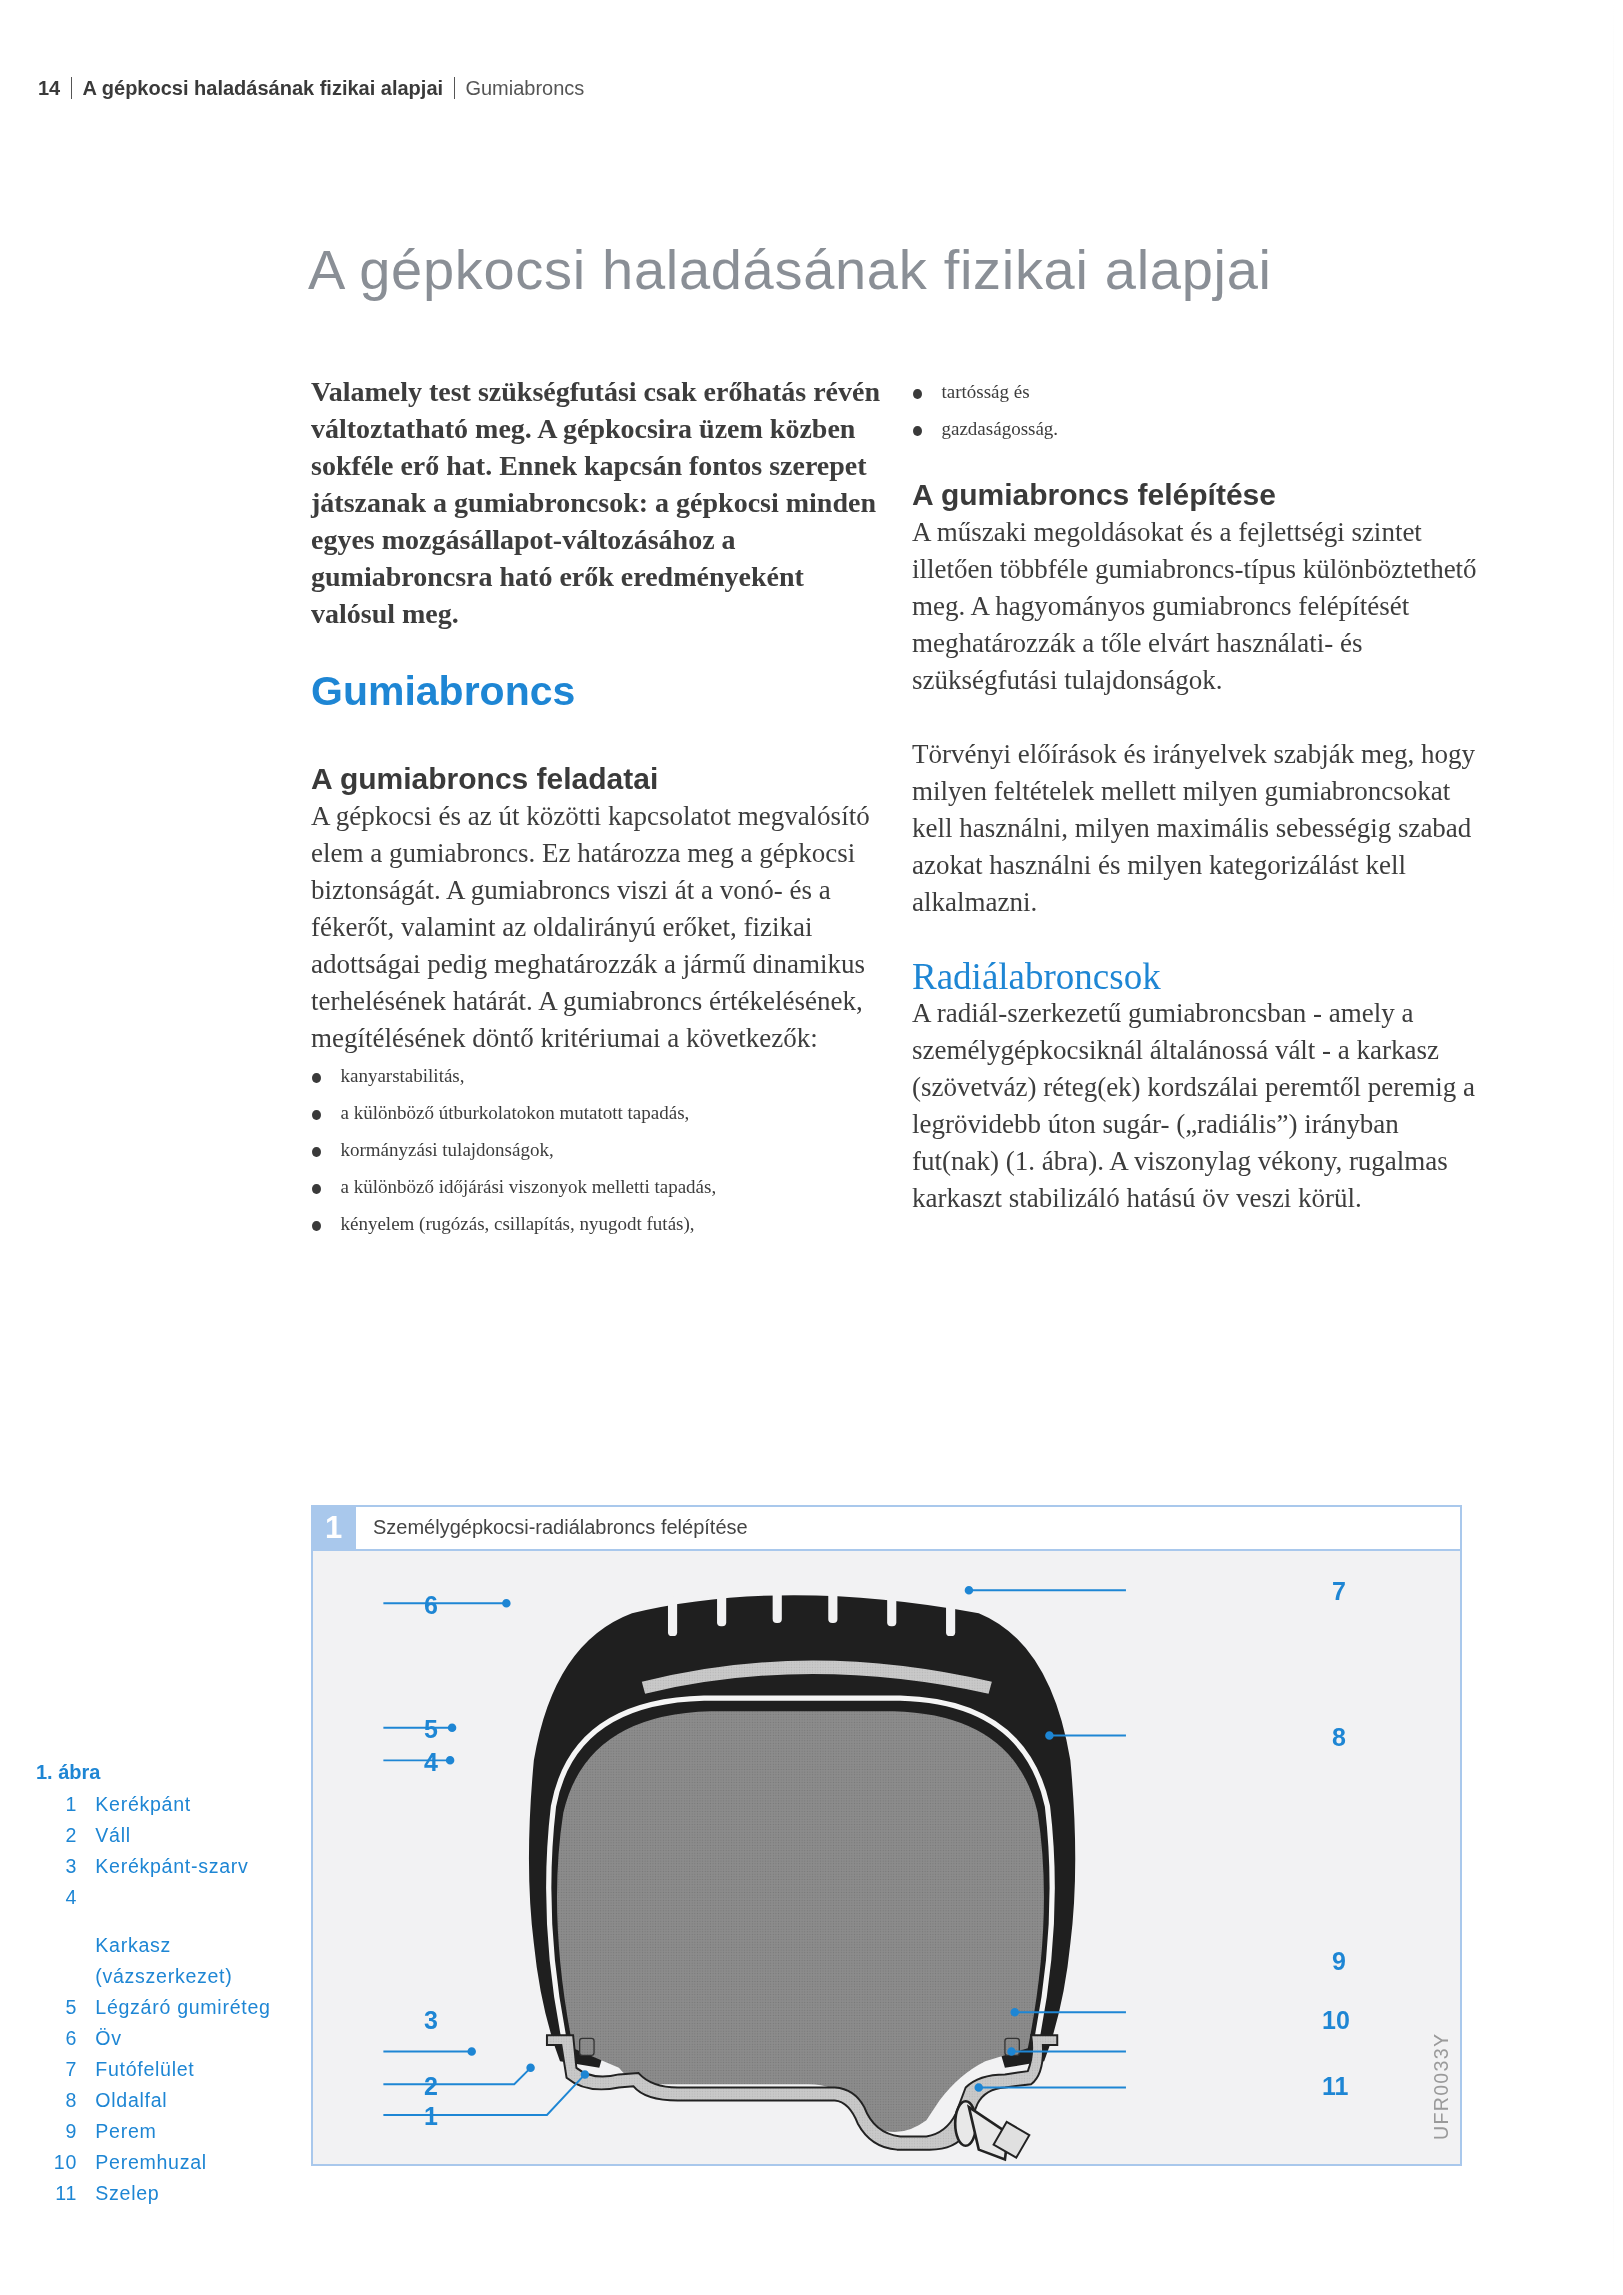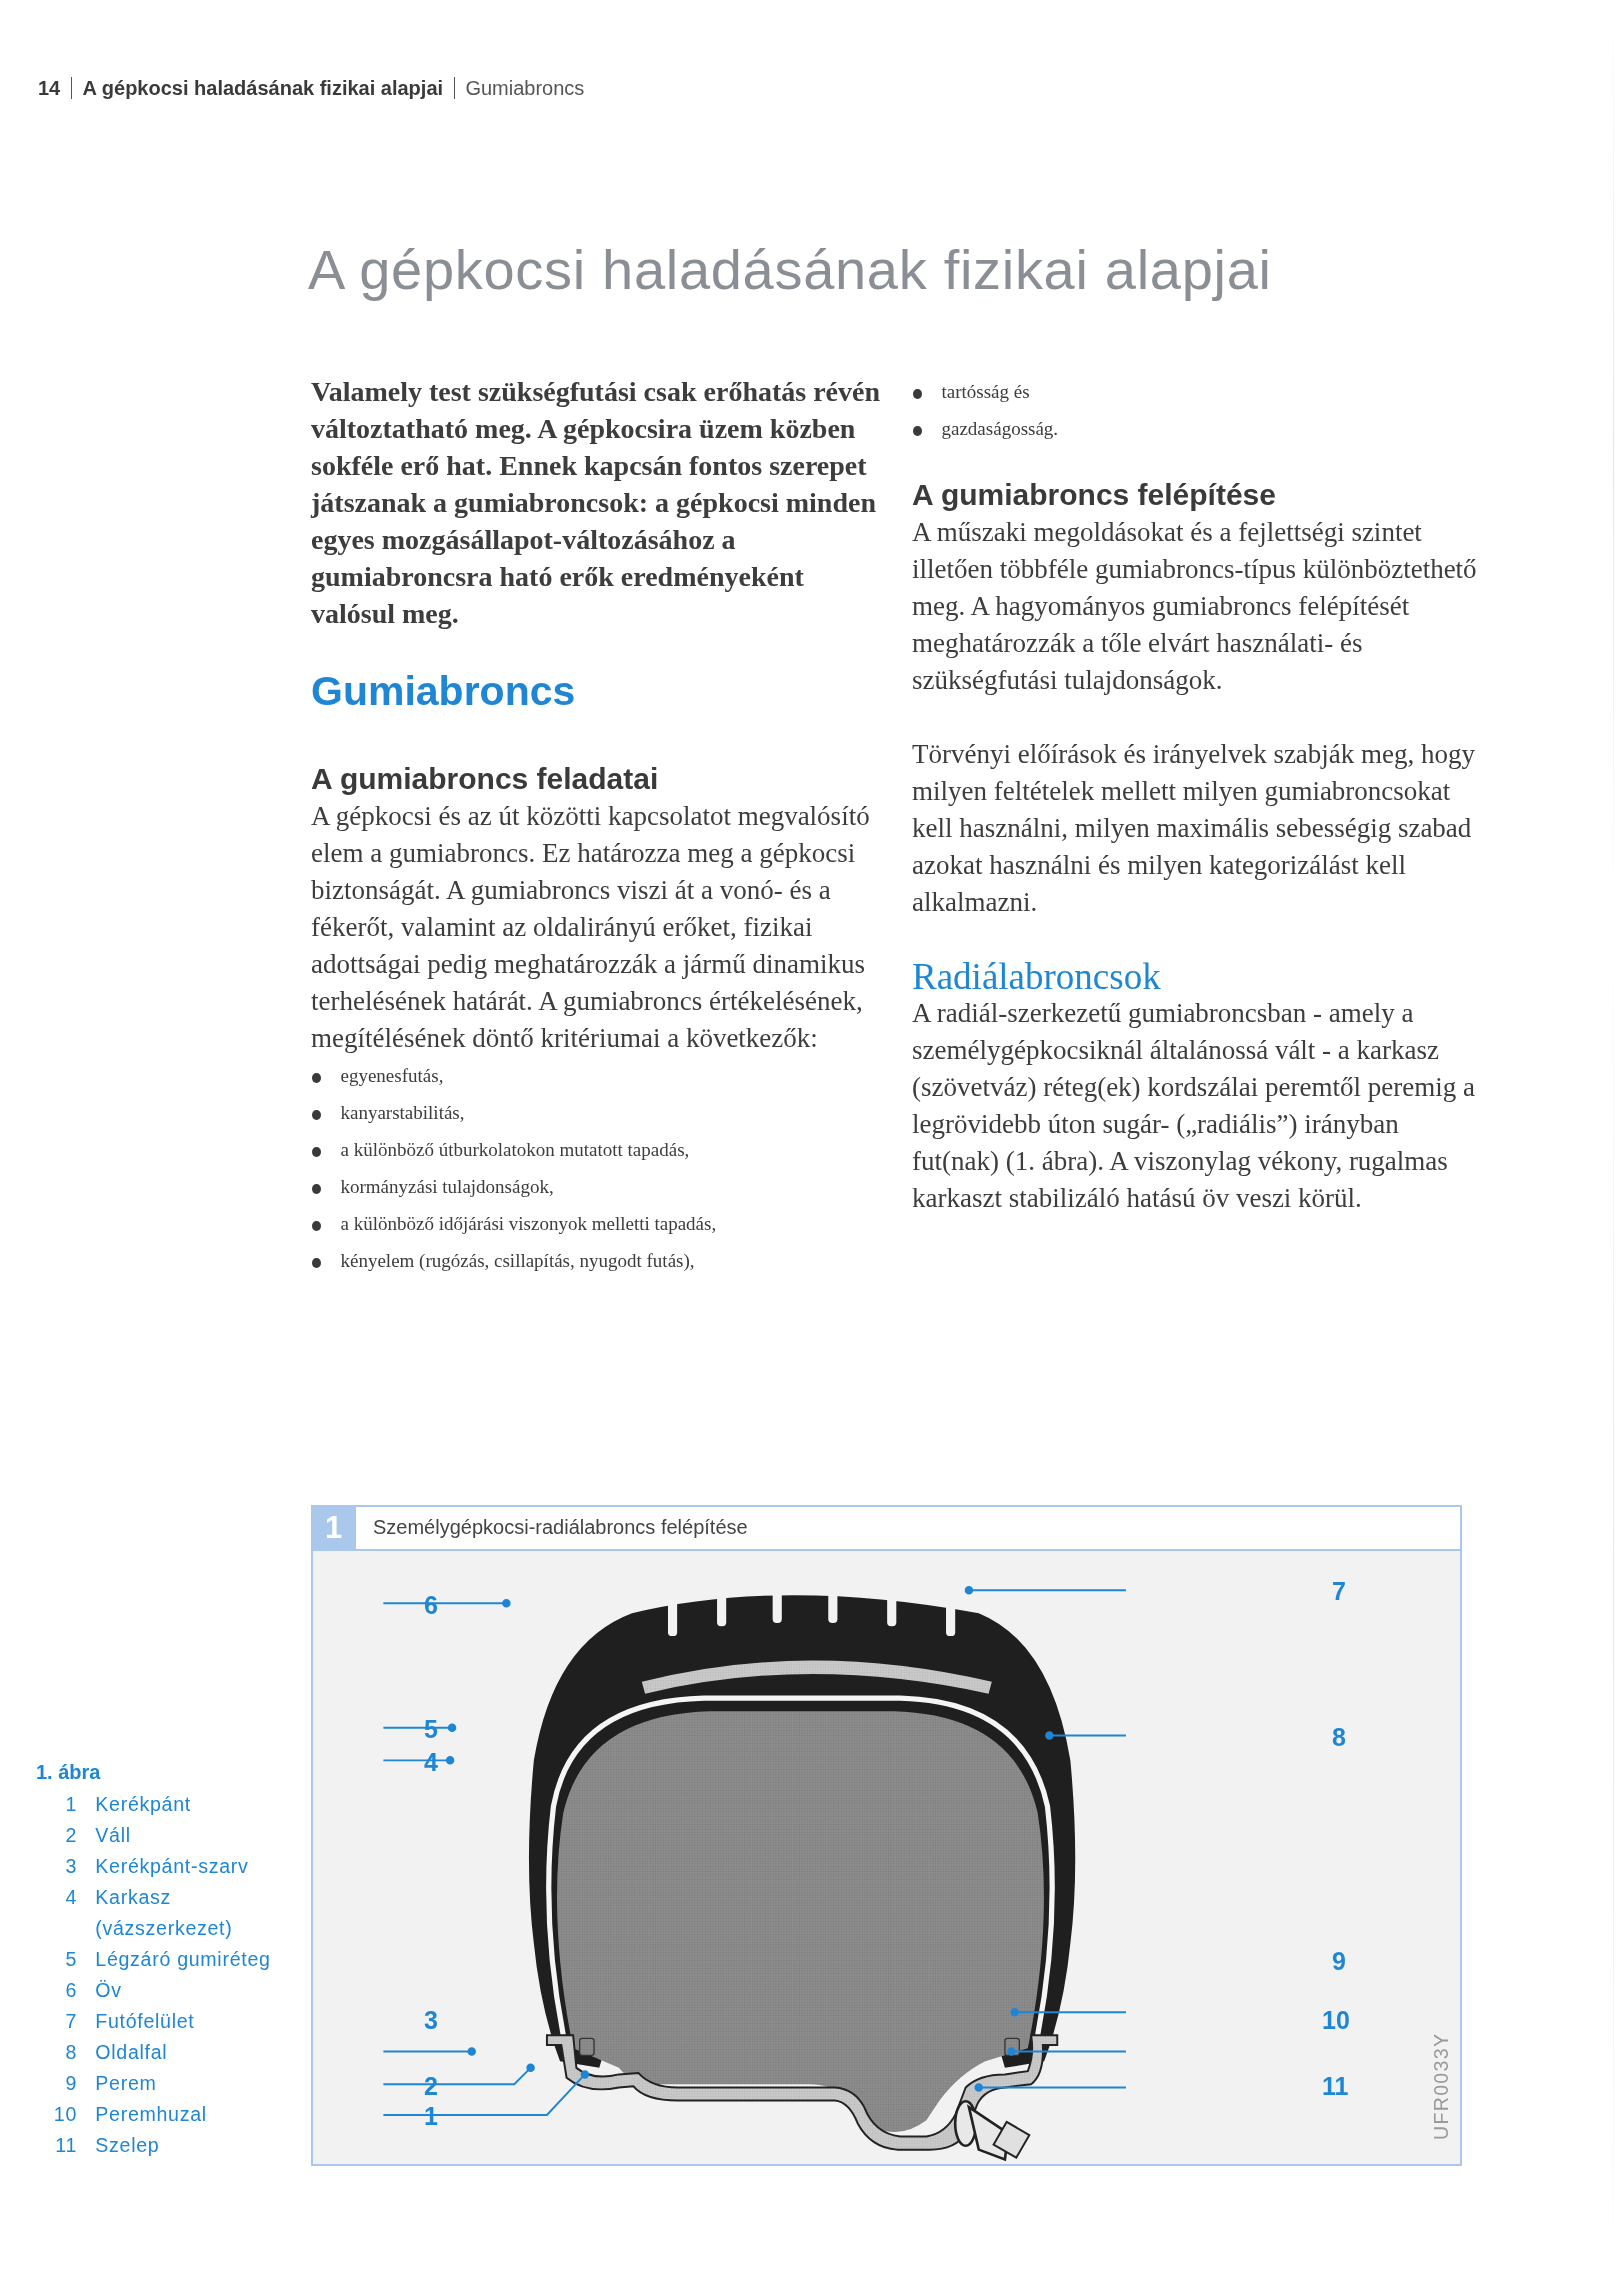--- a/index.html
+++ b/index.html
@@ -75,21 +75,20 @@
 </div>
 
 <h1 id="page-title" class="abs sans" style="margin:0;">A gépkocsi haladásának fizikai alapjai</h1>
 
 <div id="col-left" class="abs col">
   <p class="lead serif">Valamely test szükségfutási csak erőhatás révén változtatható meg. A gépkocsira üzem közben sokféle erő hat. Ennek kapcsán fontos szerepet játszanak a gumiabroncsok: a gépkocsi minden egyes mozgásállapot-változásához a gumiabroncsra ható erők eredményeként valósul meg.</p>
   <h2 class="h-blue sans" style="margin-top:33px;">Gumiabroncs</h2>
   <h3 class="h-sub sans" style="margin-top:42px;">A gumiabroncs feladatai</h3>
   <p class="body-text serif">A gépkocsi és az út közötti kapcsolatot megvalósító elem a gumiabroncs. Ez határozza meg a gépkocsi biztonságát. A gumiabroncs viszi át a vonó- és a fékerőt, valamint az oldalirányú erőket, fizikai adottságai pedig meghatározzák a jármű dinamikus terhelésének határát. A gumiabroncs értékelésének, megítélésének döntő kritériumai a következők:</p>
   <ul class="bullets serif">
-    <li>egyenesfutás,</li>
     <li>kanyarstabilitás,</li>
     <li>a különböző útburkolatokon mutatott tapadás,</li>
     <li>kormányzási tulajdonságok,</li>
     <li>a különböző időjárási viszonyok melletti tapadás,</li>
     <li>kényelem (rugózás, csillapítás, nyugodt futás),</li>
   </ul>
 </div>
 
 <div id="col-right" class="abs col">
   <ul class="bullets serif">
@@ -198,21 +197,21 @@
   <div class="leg-row">
       <span class="leg-num">2</span>
       <span class="leg-label">Váll</span>
     </div>
   <div class="leg-row">
       <span class="leg-num">3</span>
       <span class="leg-label">Kerékpánt-szarv</span>
     </div>
   <div class="leg-row">
       <span class="leg-num">4</span>
-      <span class="leg-label" style="width:190px;">Karkasz (vázszerkezet)</span>
+      <span class="leg-label" style="width:190px;margin-top:48px;">Karkasz (vázszerkezet)</span>
     </div>
   <div class="leg-row">
       <span class="leg-num">5</span>
       <span class="leg-label">Légzáró gumiréteg</span>
     </div>
   <div class="leg-row">
       <span class="leg-num">6</span>
       <span class="leg-label">Öv</span>
     </div>
   <div class="leg-row">

